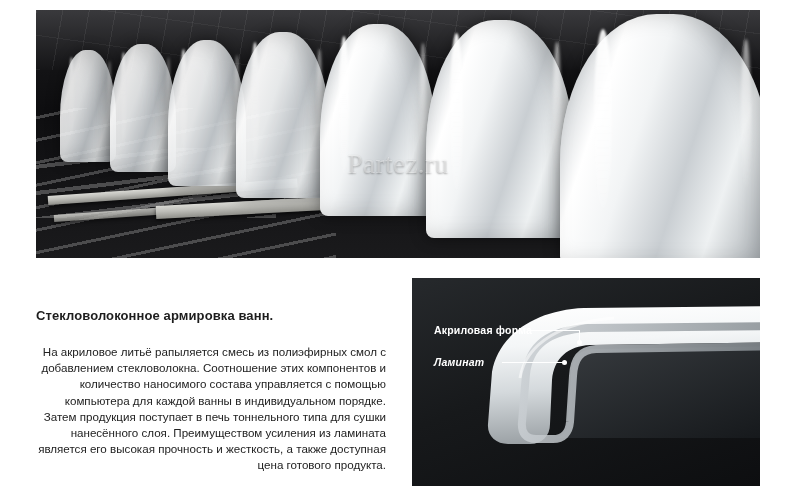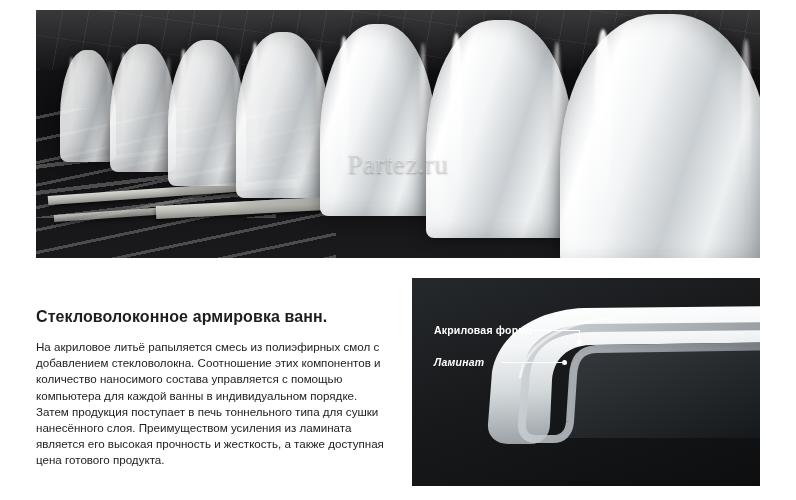--- a/index.html
+++ b/index.html
@@ -118,32 +118,32 @@
   }
 
   
   .text-col {
     position: absolute;
     left: 36px;
     top: 308px;
     width: 350px;
   }
   .text-heading {
-    font-size: 16px;
+    font-size: 13px;
     font-weight: bold;
     color: #1d1d1d;
-    margin: 0 0 13px 0;
+    margin: 0 0 21px 0;
     letter-spacing: .1px;
   }
   .text-body {
     font-size: 11.6px;
     line-height: 16.2px;
     color: #222222;
     margin: 0;
-    text-align: left;
+    text-align: right;
   }
 
   
   .diagram {
     position: absolute;
     left: 412px;
     top: 278px;
     width: 348px;
     height: 208px;
     overflow: hidden;

